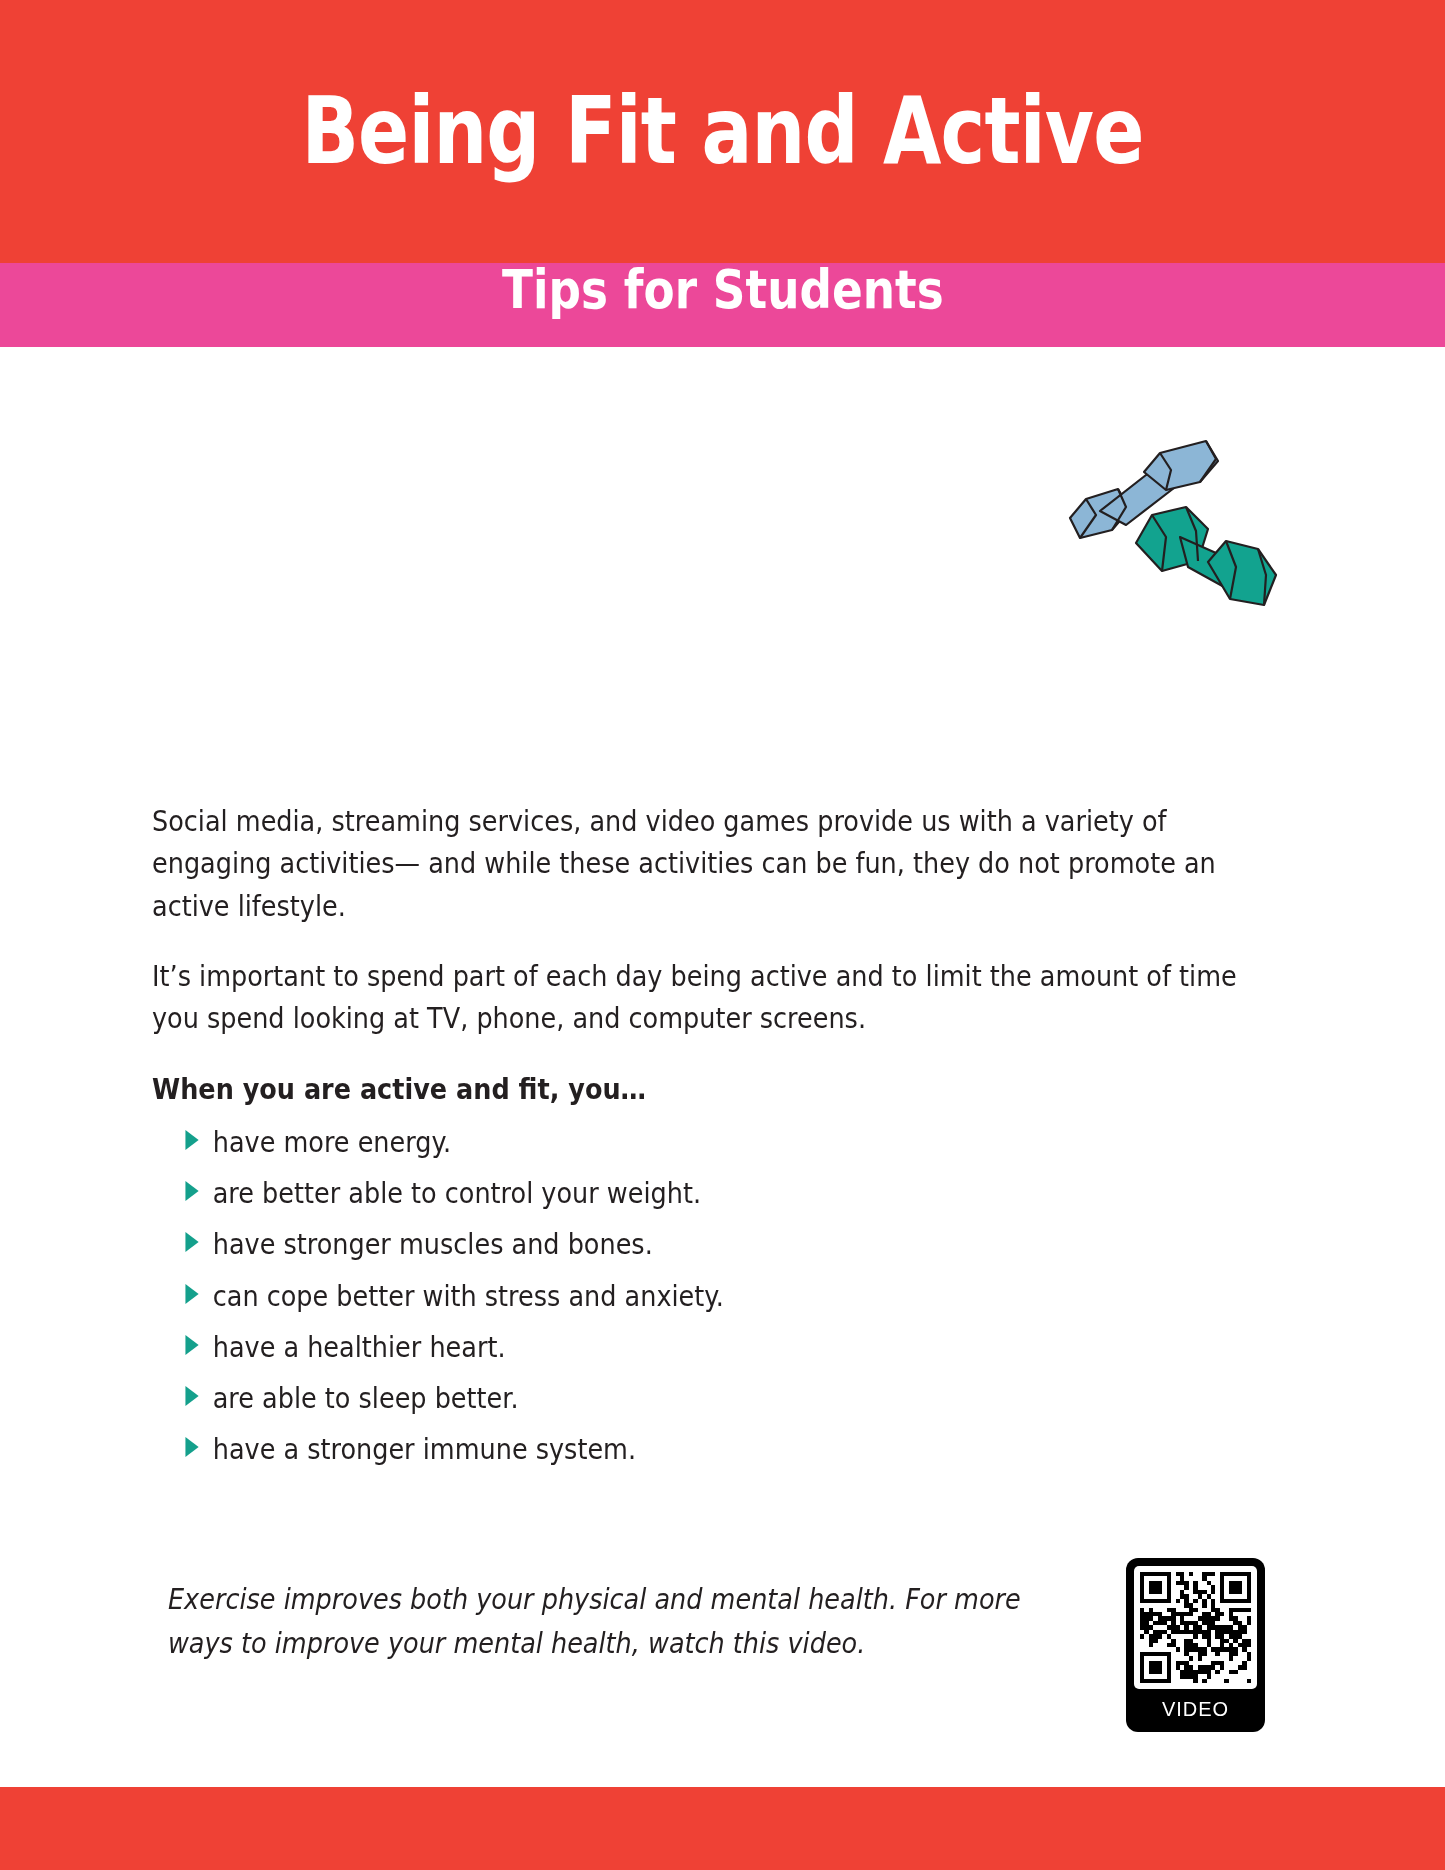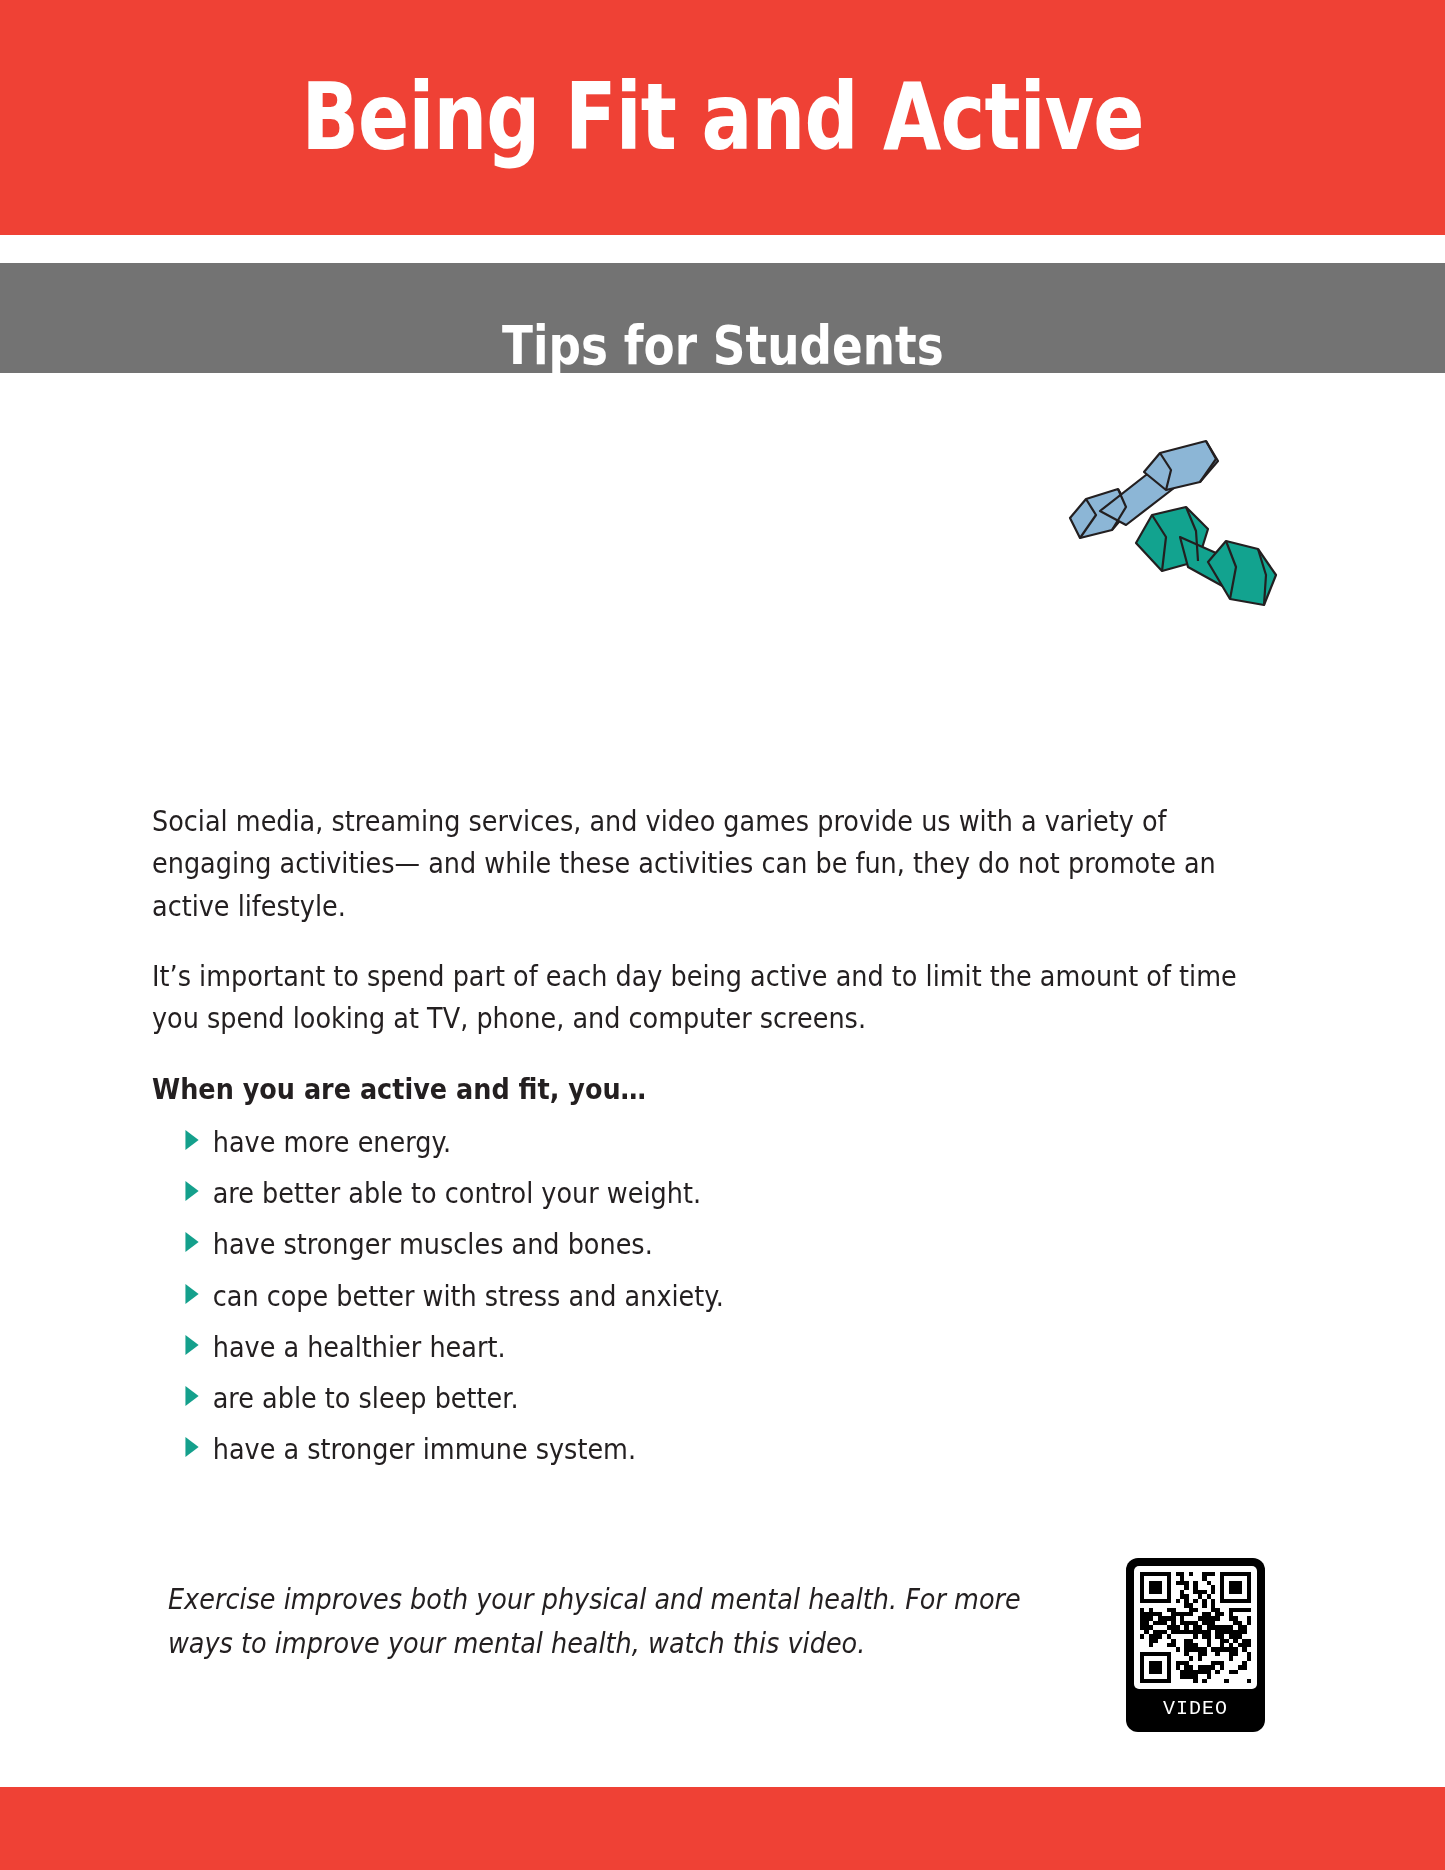--- a/index.html
+++ b/index.html
@@ -17,21 +17,21 @@
     width: 1445px;
     height: 1870px;
     background: #ffffff;
   }
 
   
   .header-red {
     position: absolute;
     top: 0; left: 0;
     width: 1445px;
-    height: 235px;
+    height: 263px;
     background: #EF4135;
     display: flex;
     align-items: center;
     justify-content: center;
   }
   .header-title {
     color: #ffffff;
     font-family: "DejaVu Sans", sans-serif;
     font-size: 92px;
     font-weight: bold;
@@ -39,24 +39,24 @@
     transform: scaleX(0.82);
     transform-origin: center;
     white-space: nowrap;
     line-height: 1;
   }
 
   .header-teal {
     position: absolute;
     top: 263px; left: 0;
     width: 1445px;
-    height: 110px;
-    background: #737373;
+    height: 84px;
+    background: #ec4899;
     display: flex;
-    align-items: flex-end;
+    align-items: flex-start;
     justify-content: center;
   }
   .header-subtitle {
     color: #ffffff;
     font-family: "DejaVu Sans", sans-serif;
     font-size: 54px;
     font-weight: bold;
     transform: scaleX(0.84);
     transform-origin: center;
     white-space: nowrap;
@@ -208,21 +208,21 @@
     height: 111px;
     display: grid;
     grid-template-columns: repeat(25, 1fr);
     grid-template-rows: repeat(25, 1fr);
   }
   .qr-grid i { display: block; }
   .qr-grid i.on { background: #000000; }
   .qr-caption {
     text-align: center;
     color: #ffffff;
-    font-family: Liberation Mono, monospace;
+    font-family: Liberation Sans, sans-serif;
     font-size: 20px;
     letter-spacing: 1px;
     line-height: 40px;
   }
 
   
   .footer-red {
     position: absolute;
     top: 1787px; left: 0;
     width: 1445px;

